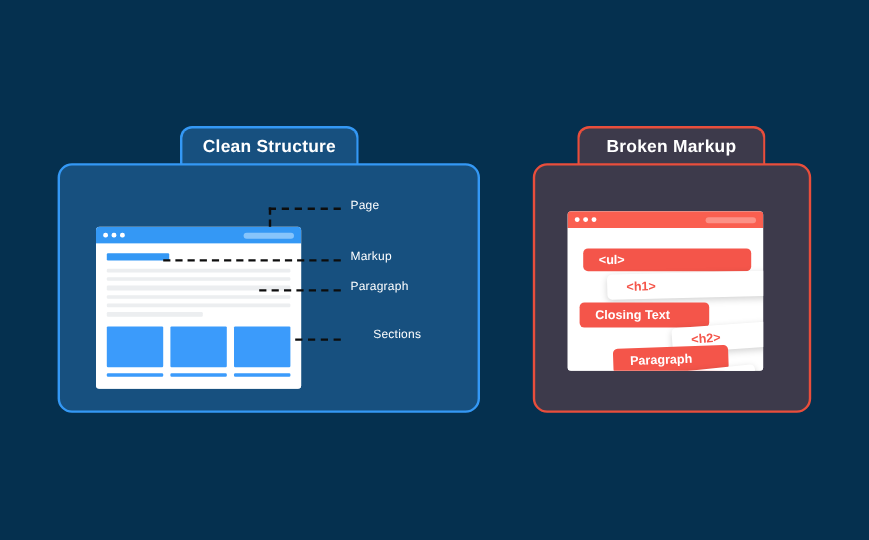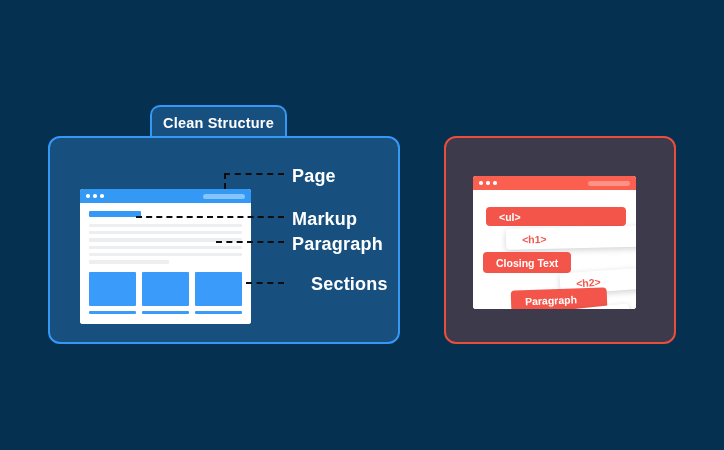--- a/index.html
+++ b/index.html
@@ -52,21 +52,21 @@
     justify-content: center;
     color: #ffffff;
     font-size: 14.5px;
     font-weight: bold;
     letter-spacing: 0.2px;
     white-space: nowrap;
   }
   .tab-clean {
     left: 150px;
     top: 105px;
-    width: 137px;
+    width: 149px;
     height: 34px;
     background: #17507f;
     border: 2px solid #3498f5;
     border-bottom: none;
   }
   .tab-broken {
     left: 481px;
     top: 105px;
     width: 157px;
     height: 34px;
@@ -188,31 +188,31 @@
     background: #f4554a;
     color: #ffffff;
   }
   .tag.ghost {
     background: #ffffff;
     color: #f4554a;
     box-shadow: 0 2px 6px rgba(0,0,0,0.18);
   }
   .tag-ul       { left: 13px; top: 17px;  width: 140px; height: 19px; padding-left: 13px; }
   .tag-h1       { left: 33px; top: 37px;  width: 150px; height: 21px; padding-left: 16px; transform: rotate(-1.4deg); }
-  .tag-closing  { left: 10px; top: 62px;  width: 88px;  height: 21px; padding-left: 13px; }
+  .tag-closing  { left: 10px; top: 62px;  width: 108px;  height: 21px; padding-left: 13px; }
   .tag-h2       { left: 87px; top: 80px;  width: 100px; height: 21px; padding-left: 16px; transform: rotate(-4deg); }
   .tag-paragraph{ left: 38px; top: 99px;  width: 96px;  height: 21px; padding-left: 14px; transform: rotate(-2deg); }
   .tag-section  { left: 85px; top: 117px; width: 72px;  height: 22px; padding-left: 10px; transform: rotate(-6deg); }
 
   
   .callout {
     position: absolute;
     color: #ffffff;
-    font-size: 18px;
-    font-weight: bold;
+    font-size: 10px;
+    font-weight: normal;
     white-space: nowrap;
     letter-spacing: 0.2px;
   }
   .leader-h {
     position: absolute;
     height: 0;
     border-top: 2px dashed #0d0d0d;
   }
   .leader-v {
     position: absolute;
@@ -279,20 +279,23 @@
   <div class="leader-h" style="left:216px; top:241px; width:68px;"></div>
   <div class="callout" style="left:292px; top:234px;">
     <span>Paragraph</span>
   </div>
 
   <div class="leader-h" style="left:246px; top:282px; width:38px;"></div>
   <div class="callout" style="left:292px; top:274px;margin-left:19px;">
     <span>Sections</span>
   </div>
 
+  <div class="tab tab-broken">
+    <span>Broken Markup</span>
+  </div>
 
   <div class="panel panel-broken"></div>
 
   <div class="browser browser-broken">
     <div class="titlebar titlebar-broken">
       <div class="dots">
         <span class="dot"></span>
         <span class="dot"></span>
         <span class="dot"></span>
       </div>

